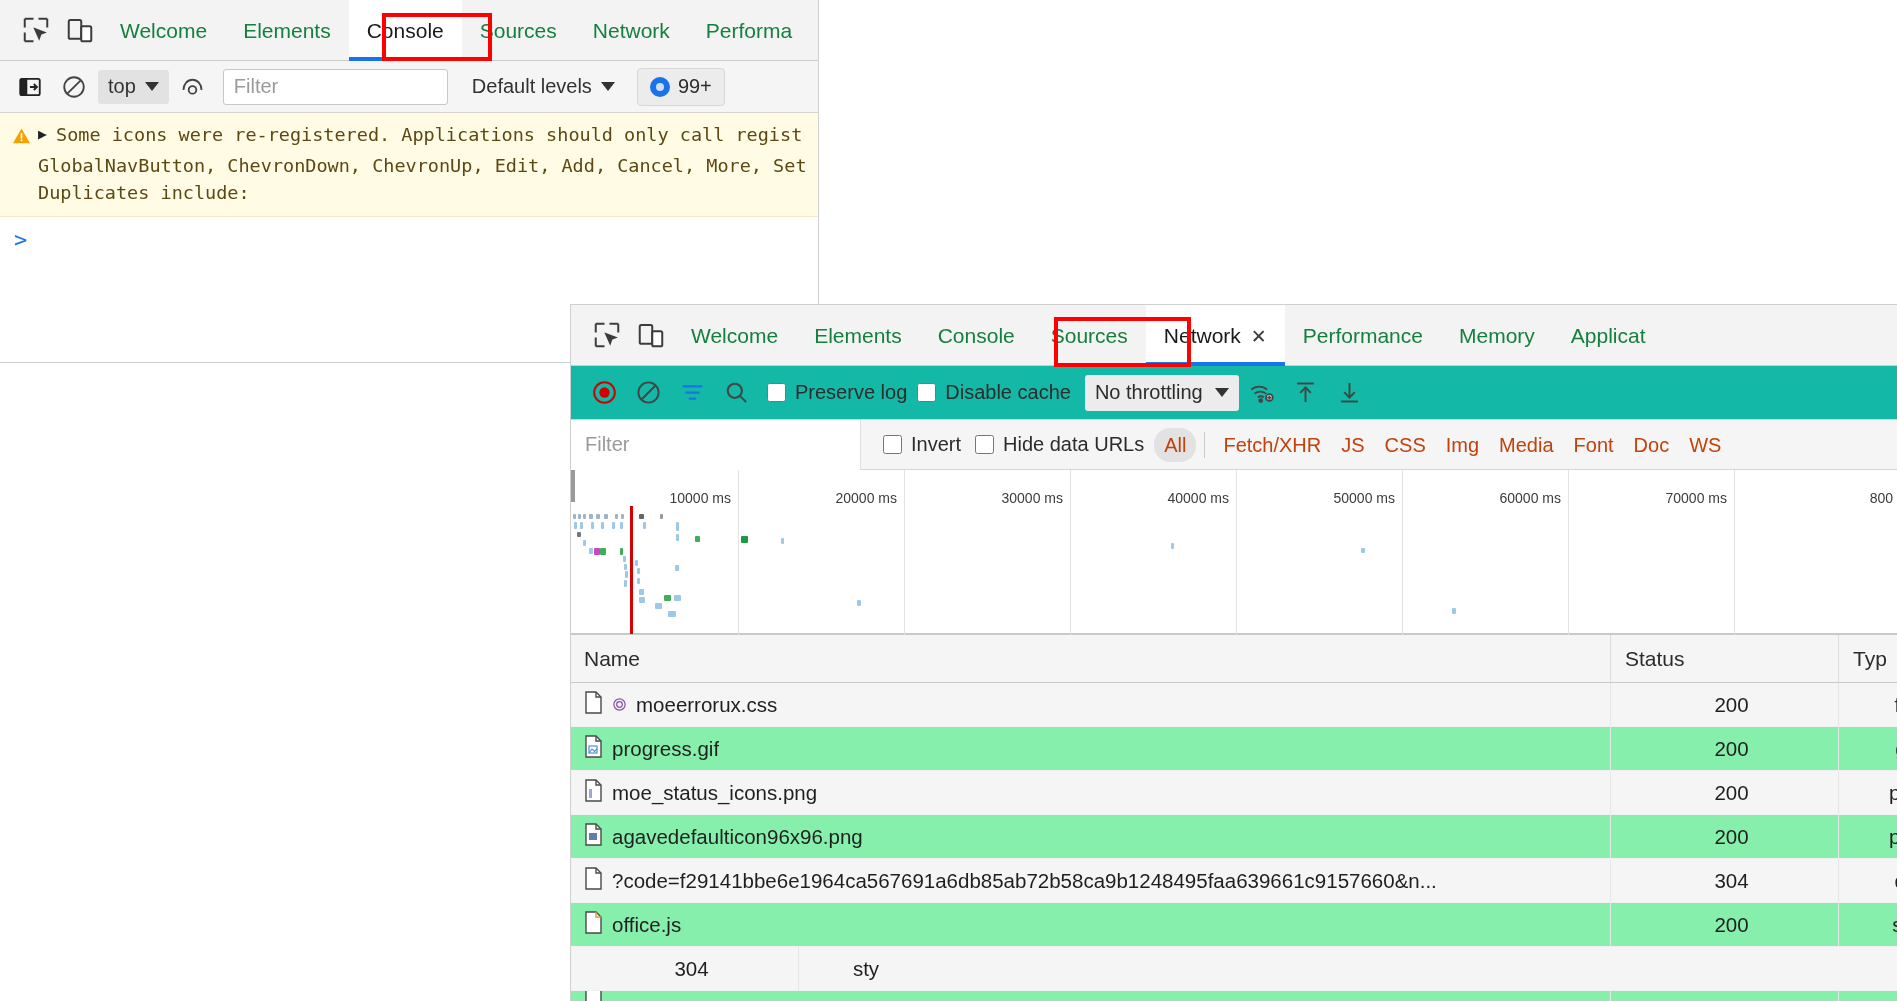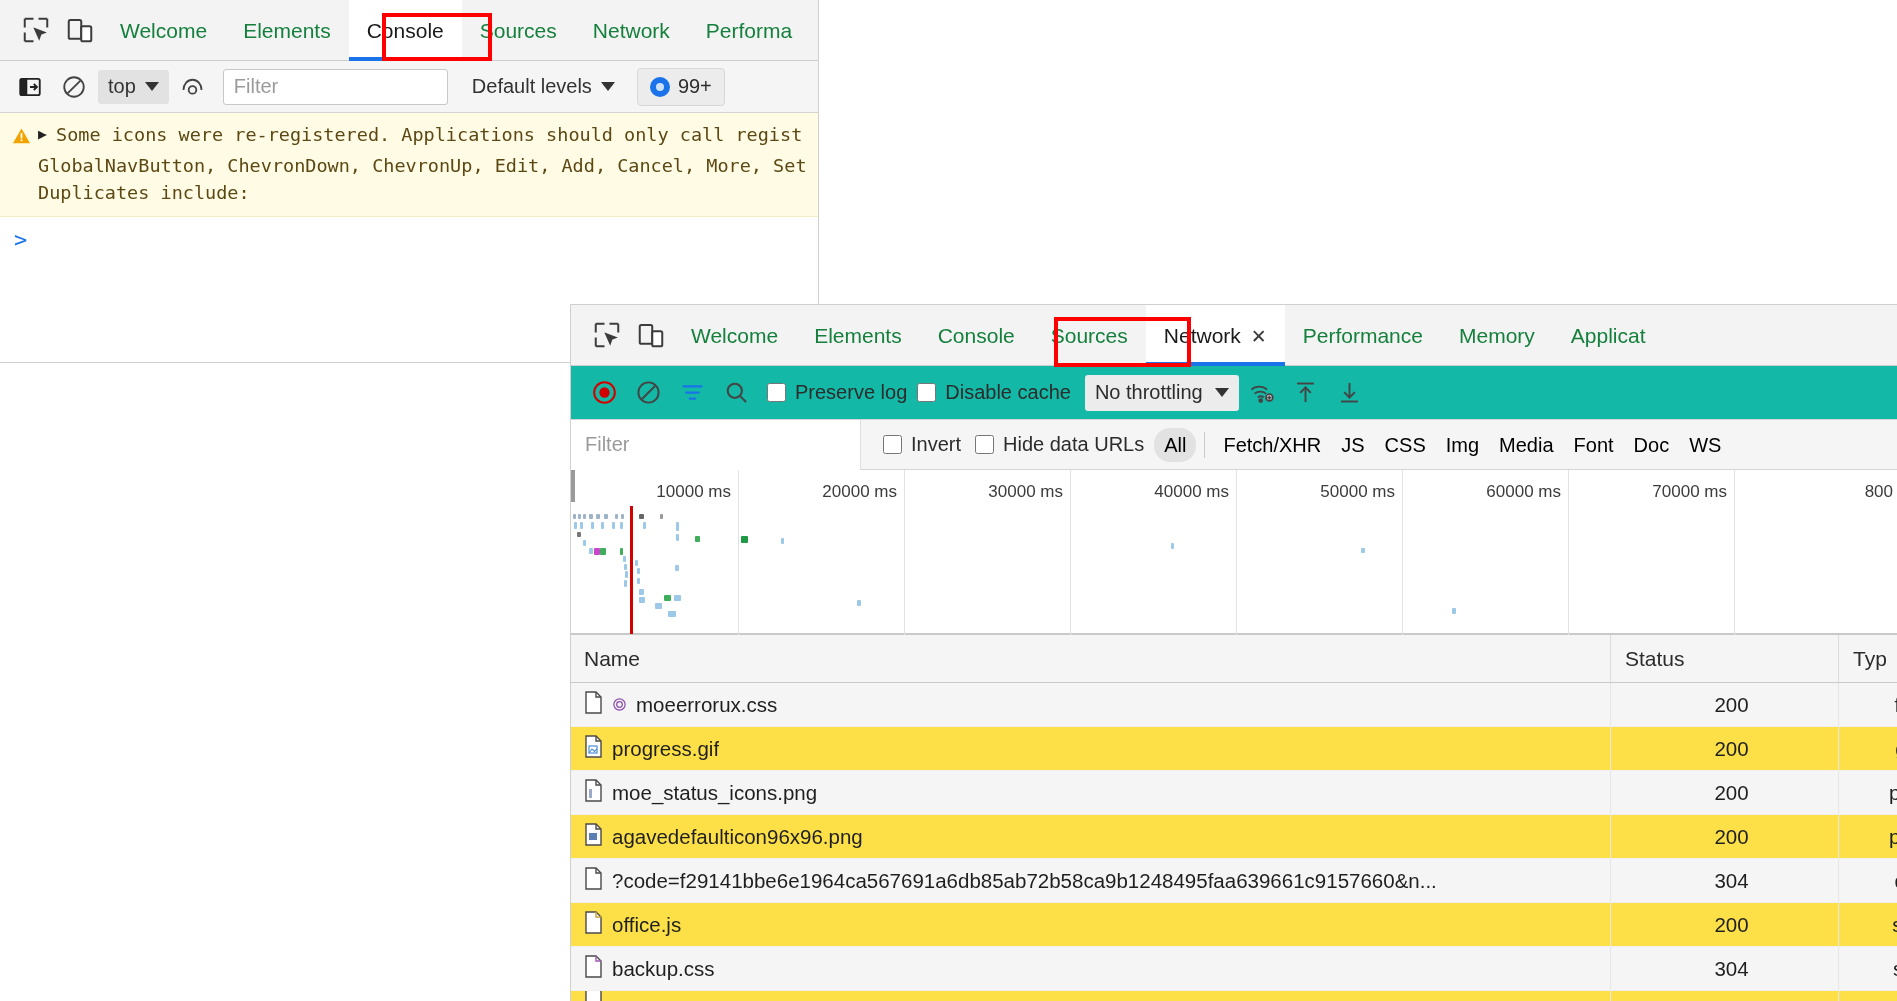--- a/index.html
+++ b/index.html
@@ -225,21 +225,21 @@
     height: 50px;
     background:#ffffff;
     border-right:1px solid #e0e0e0;
     display:flex;align-items:center;
     padding-left:14px;
     box-sizing:border-box;
     font-size:20px;color:#9a9a9a;
     flex:0 0 auto;
   }
   .ftype {
-    font-size:20px;color:#000000;
+    font-size:20px;color:#c2410c;
     padding:0 10px;height:34px;line-height:34px;border-radius:16px;
     white-space:nowrap;flex:0 0 auto;
   }
   .ftype.sel { background:#e2e2e2; }
   .fsep { width:1px;height:26px;background:#cbcbcb;margin:0 8px;flex:0 0 auto; }
 
   
   .net-overview {
     height: 165px;
     background:#ffffff;
@@ -248,22 +248,22 @@
     box-sizing:border-box;
   }
   .ov-tick {
     position:absolute;
     top:0;
     height:165px;
     border-left:1px solid #e3e3e3;
   }
   .ov-tick-label {
     position:absolute;
-    top:12px;
-    font-size:17px;
+    top:20px;
+    font-size:14px;
     color:#3c3c3c;
     transform: translateX(-100%);
     padding-right:7px;
     white-space:nowrap;
   }
   .ov-leftbar {
     position:absolute;left:0;top:0;width:4px;height:32px;background:#9a9a9a;
   }
   .ov-redline {
     position:absolute;
@@ -292,21 +292,21 @@
   .net-row {
     display:flex;
     height: 43px;
     align-items:center;
     font-size:20.5px;
     color:#1f1f1f;
     border-bottom: 1px solid #f0f0f0;
     text-align: center;
   }
   .net-row.odd { background:#f5f5f5; }
-  .net-row.even { background:#fde047; }
+  .net-row.even { background:#86efac; }
   .cell-name {
     width:1040px;flex:0 0 auto;display:flex;align-items:center;gap:9px;
     padding-left:13px;box-sizing:border-box;overflow:hidden;white-space:nowrap;
     border-right:1px solid #e6e6e6;height:43px;
   }
   .cell-status { width:228px;flex:0 0 auto;padding-left:14px;box-sizing:border-box;border-right:1px solid #e6e6e6;height:43px;line-height:43px;}
   .cell-type { width:120px;flex:0 0 auto;padding-left:14px;box-sizing:border-box;height:43px;line-height:43px;overflow:hidden;white-space:nowrap;}
   .nametext { overflow:hidden; text-overflow:clip; white-space:nowrap; }
 
   .docicon { flex:0 0 auto; }
@@ -687,29 +687,20 @@
                 <path d="M12 1v5h5" fill="none" stroke="#c8a13c" stroke-width="1.4"></path>
               </svg>
           </span>
           <span class="nametext">office.js</span>
         </div>
         <div class="cell-status">200</div>
         <div class="cell-type">scr</div>
       </div>
 
       <div class="net-row odd">
-        <div class="cell-name">
-          <span class="docicon">
-            <svg width="19" height="23" viewBox="0 0 19 23">
-                <path d="M2 1h10l5 5v16H2z" fill="#fff" stroke="#4a4a4a" stroke-width="1.4"></path>
-                <path d="M12 1v5h5" fill="none" stroke="#9b59b6" stroke-width="1.4"></path>
-              </svg>
-          </span>
-          <span class="nametext">backup.css</span>
-        </div>
         <div class="cell-status">304</div>
         <div class="cell-type">sty</div>
       </div>
 
       <div class="net-row even" style="height:14px;overflow:hidden;">
         <div class="cell-name" style="height:14px;">
           <span class="docicon">
             <svg width="19" height="23" viewBox="0 0 19 23">
                 <path d="M2 1h10l5 5v16H2z" fill="#fff" stroke="#4a4a4a" stroke-width="1.4"></path>
                 <path d="M12 1v5h5" fill="none" stroke="#9b59b6" stroke-width="1.4"></path>

